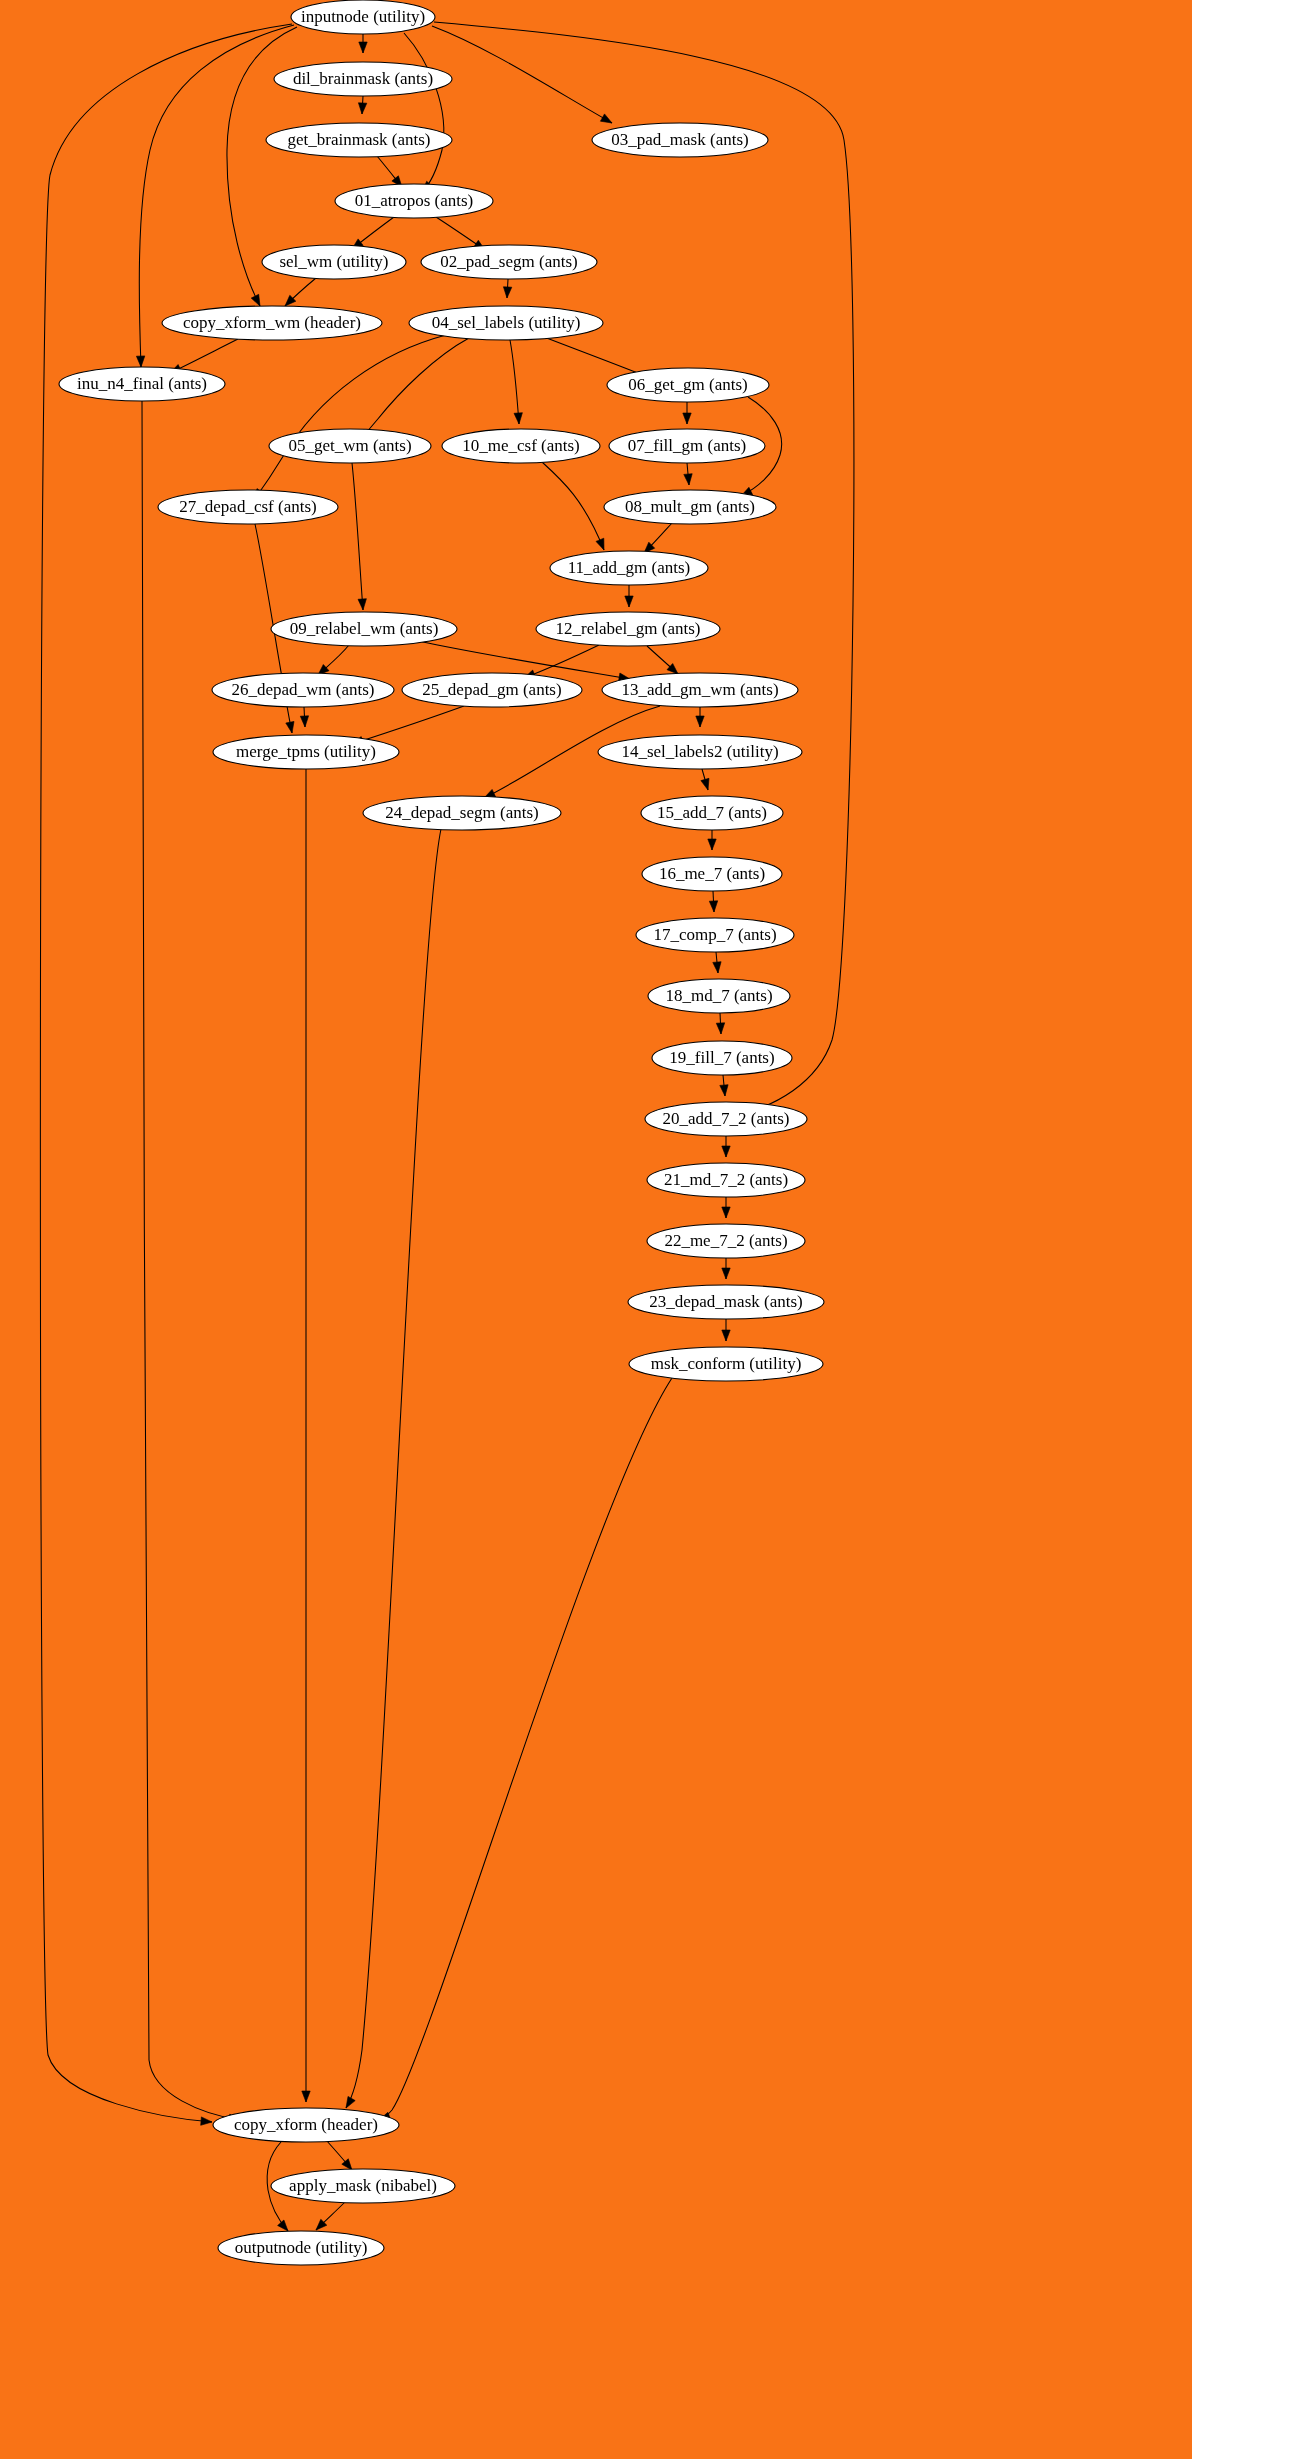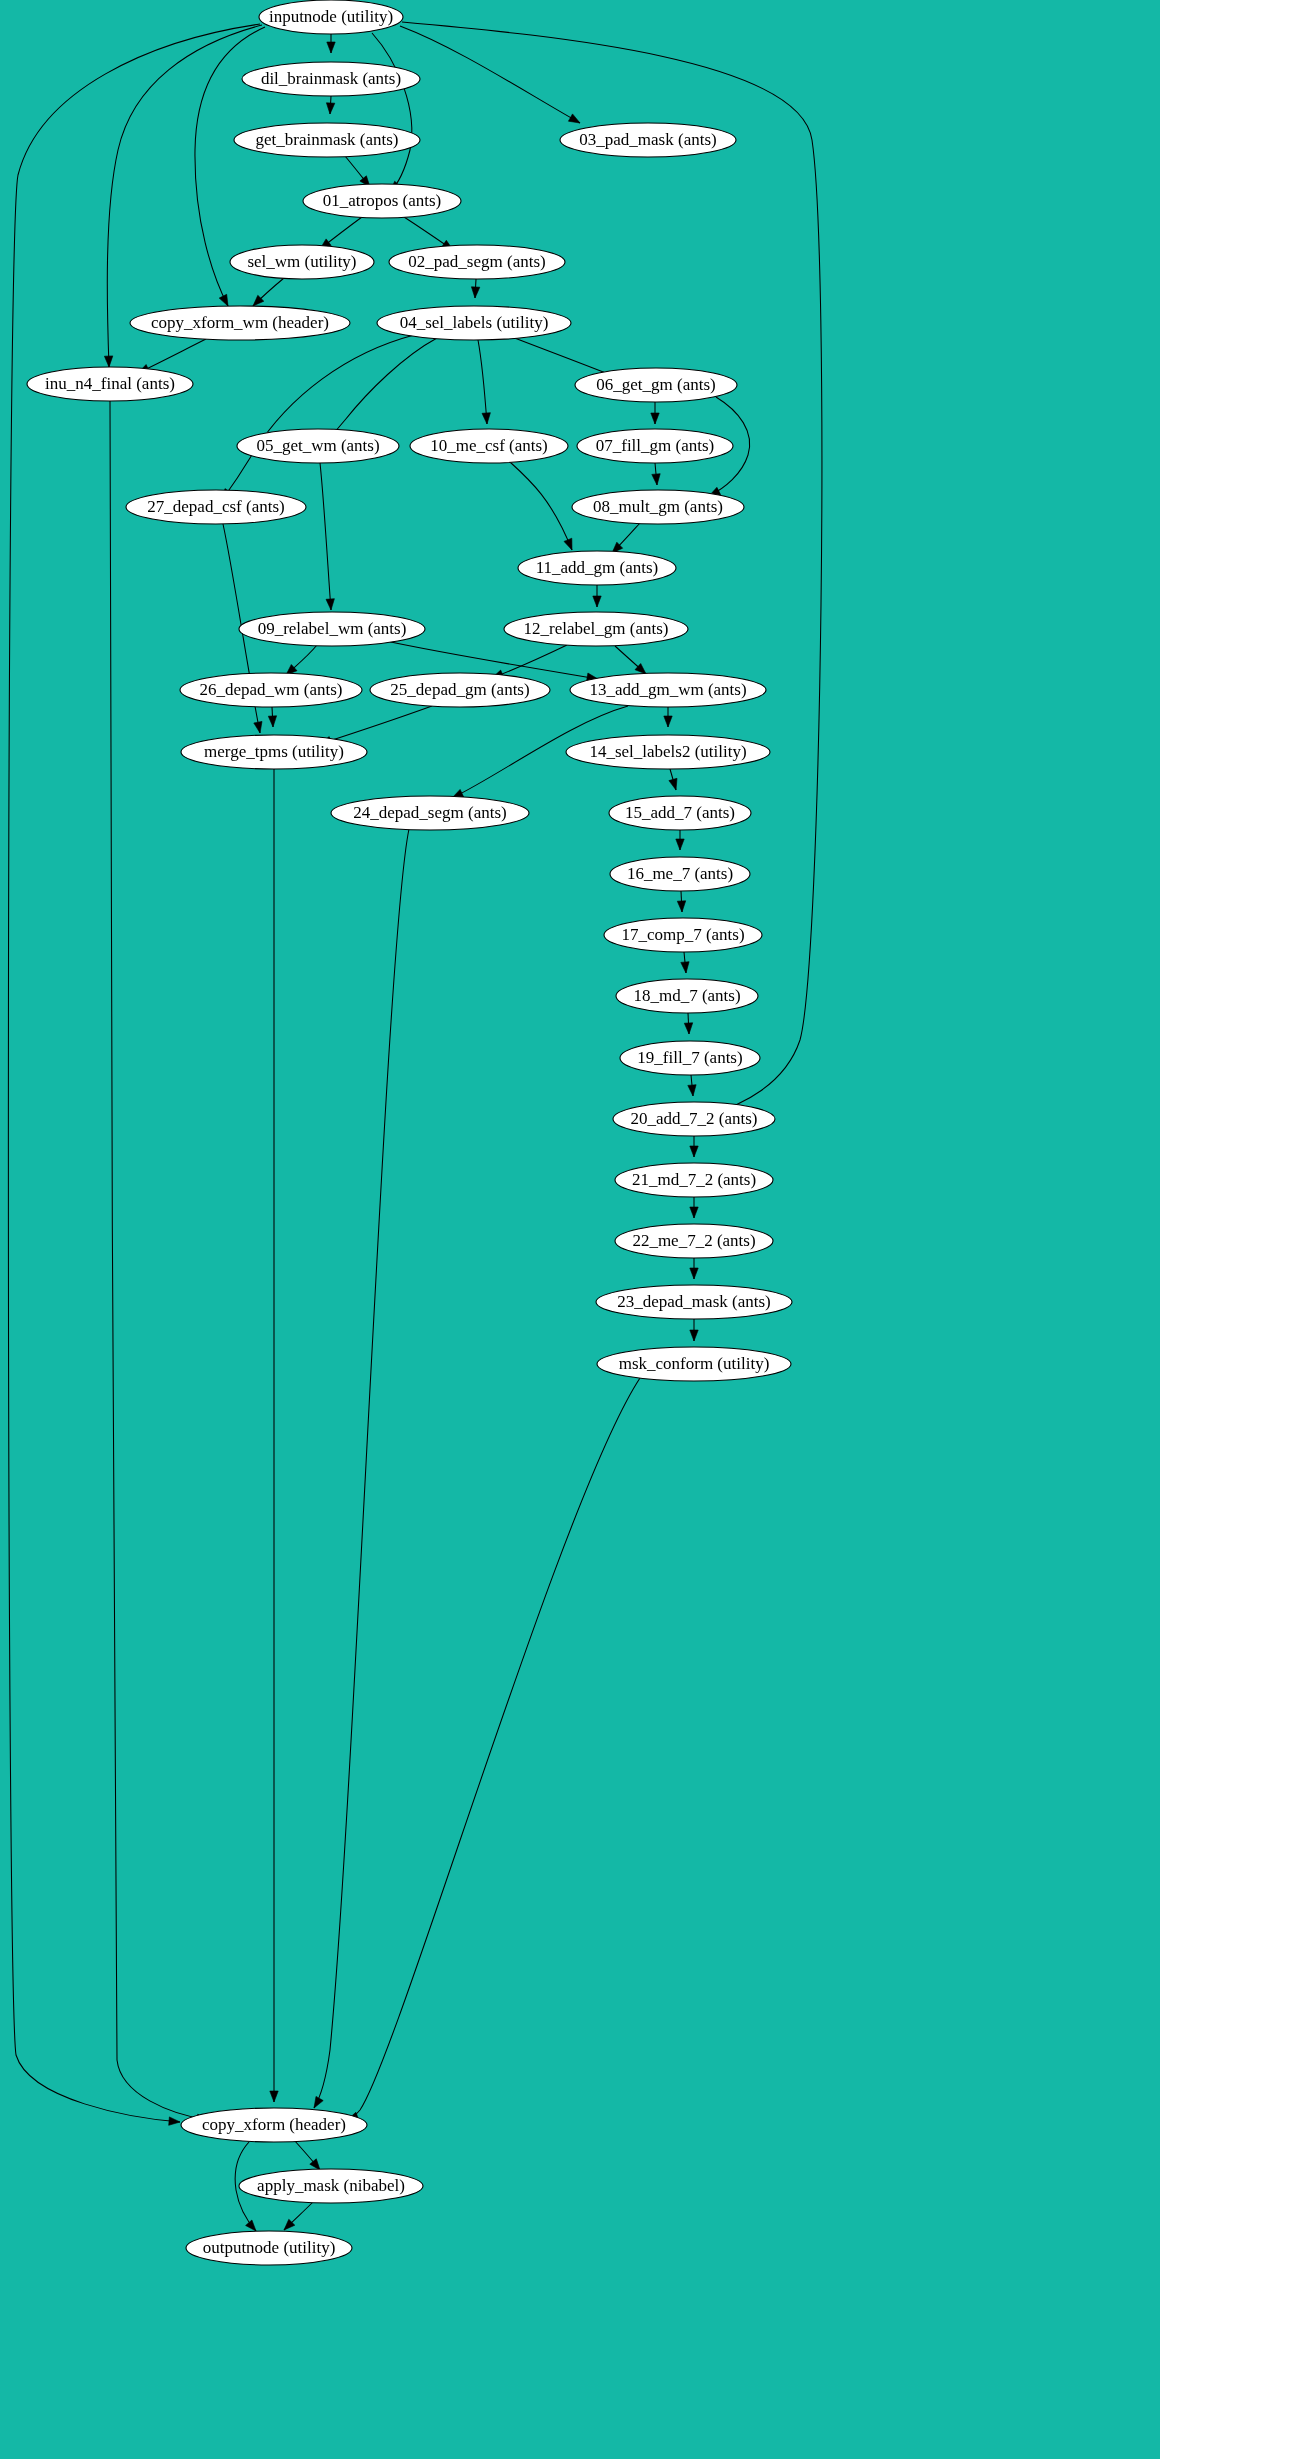--- a/index.html
+++ b/index.html
@@ -4,22 +4,23 @@
 <style>
   html, body {
     margin: 0;
     padding: 0;
     background: #ffffff;
   }
   #graph-root {
     position: relative;
     width: 1160px;
     height: 2459px;
-    background: #14b8a6;
+    background: #f97316;
     font-family: "Liberation Serif", serif;
+    padding-left: 32px;
   }
   svg#graph-canvas {
     display: block;
     width: 1295px;
     height: 2459px;
   }
   .node-ellipse {
     fill: #ffffff;
     stroke: #000000;
     stroke-width: 1.1;

